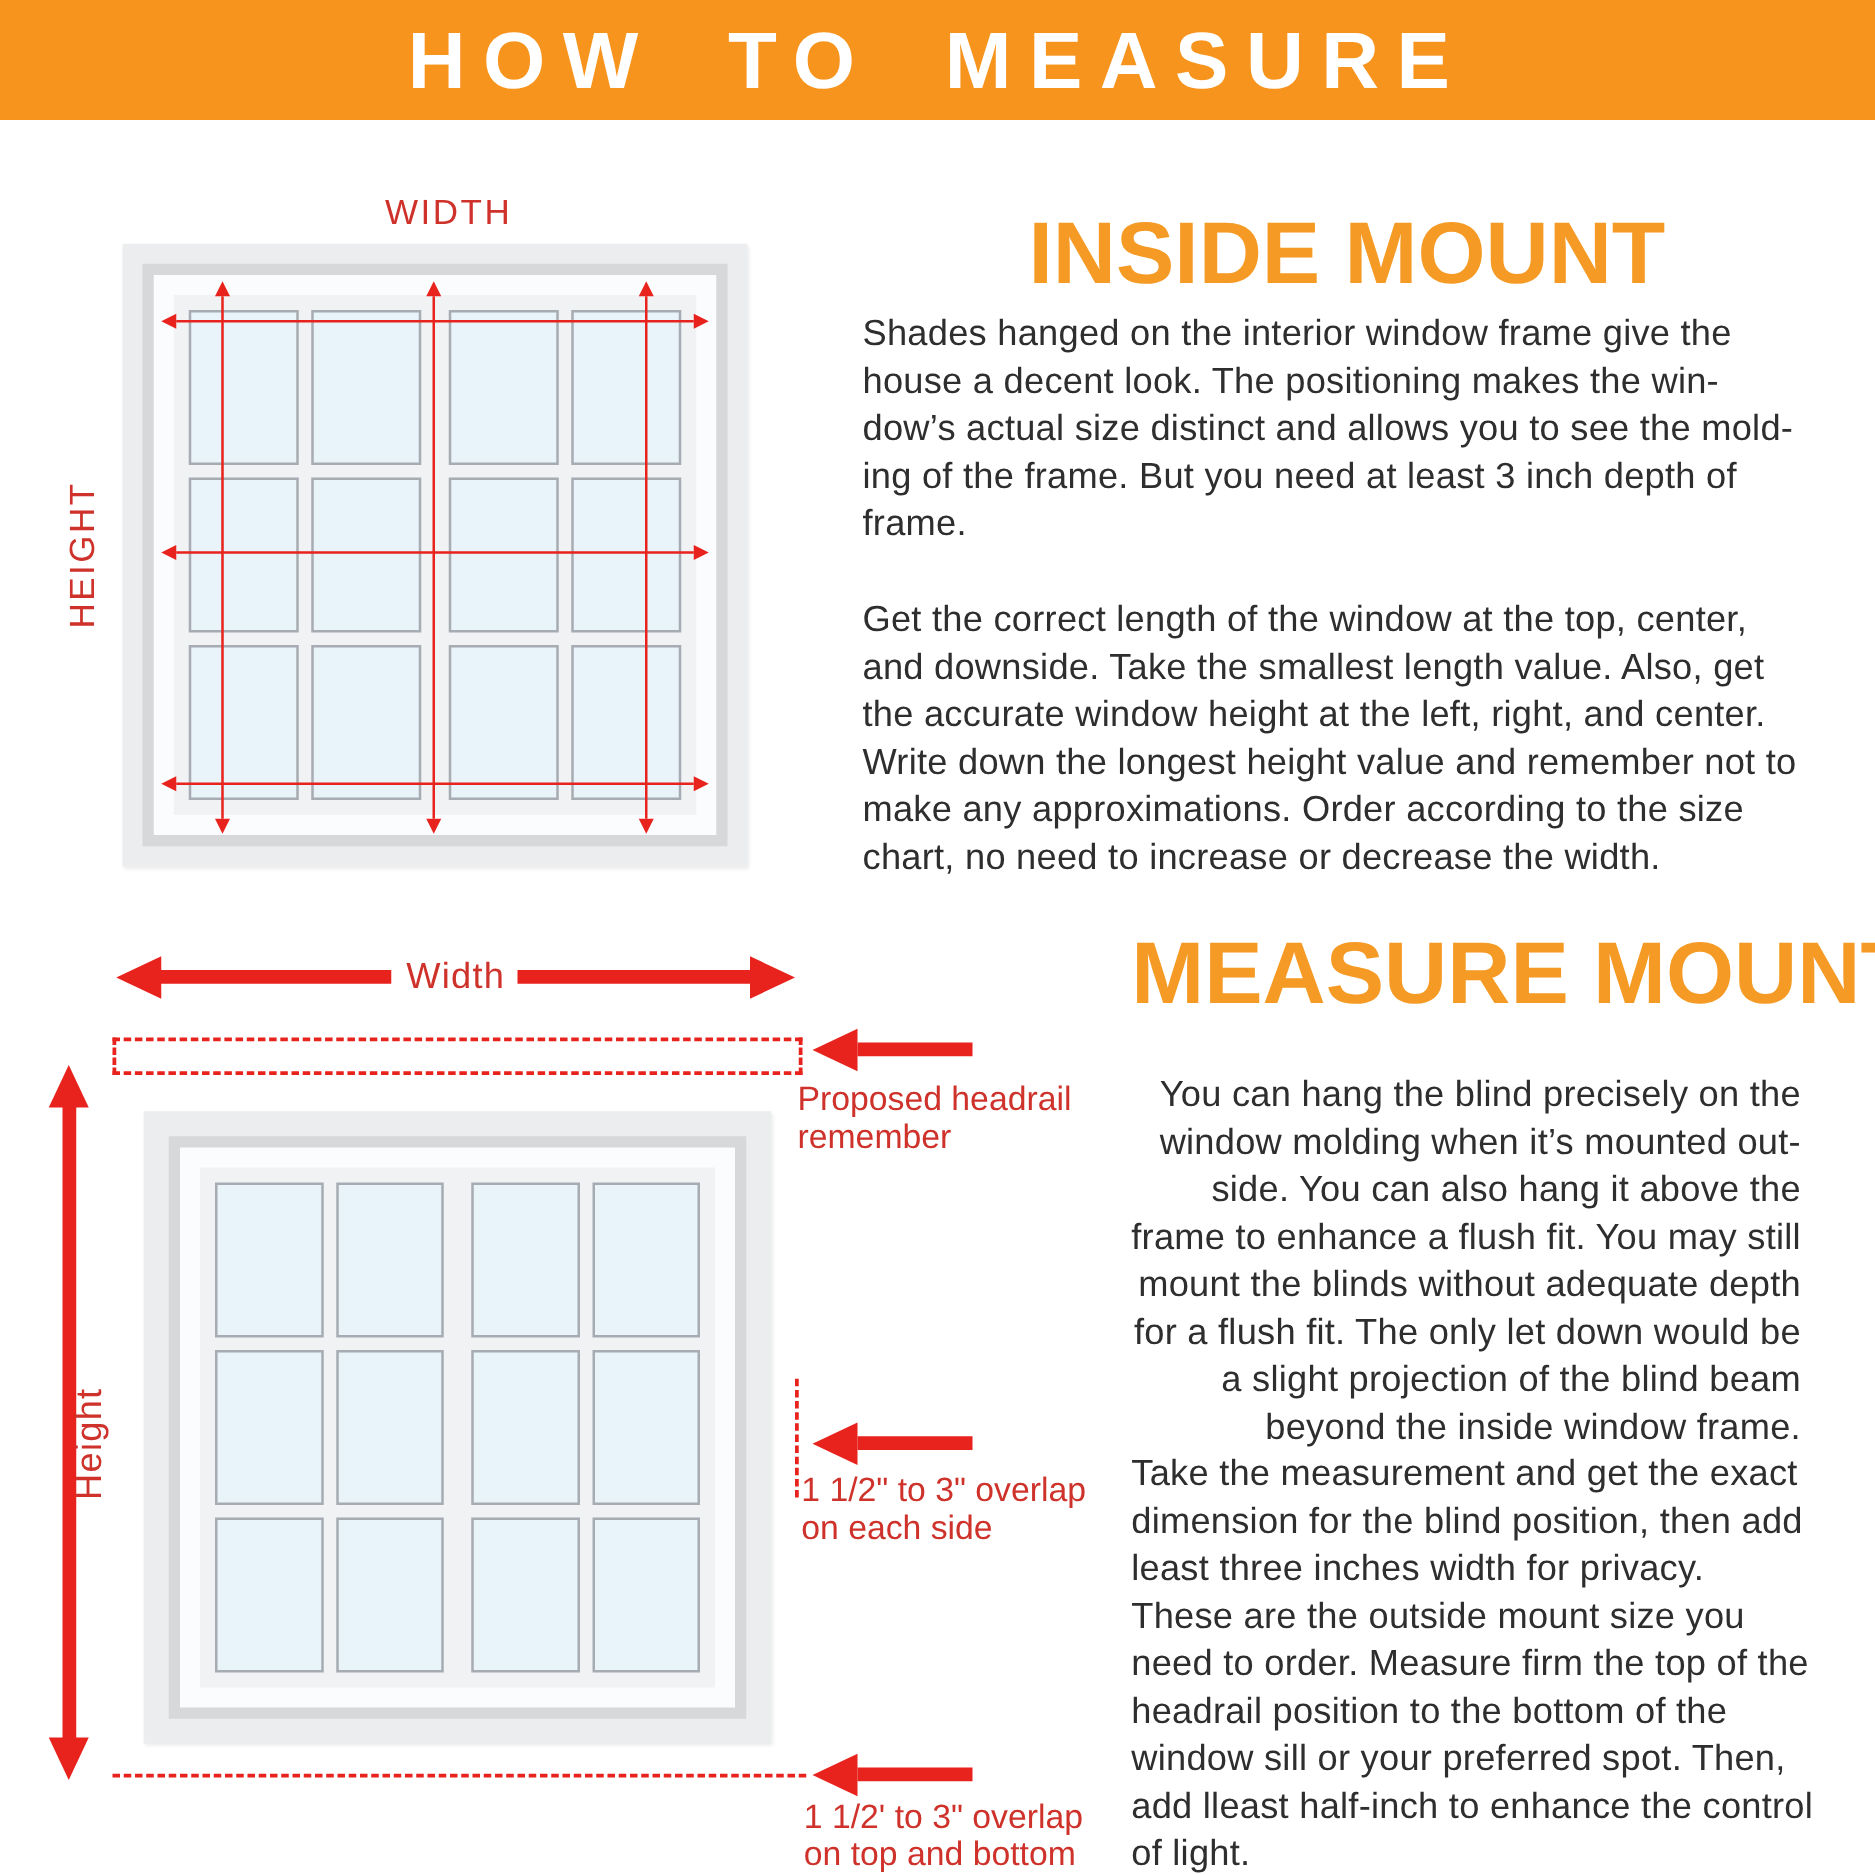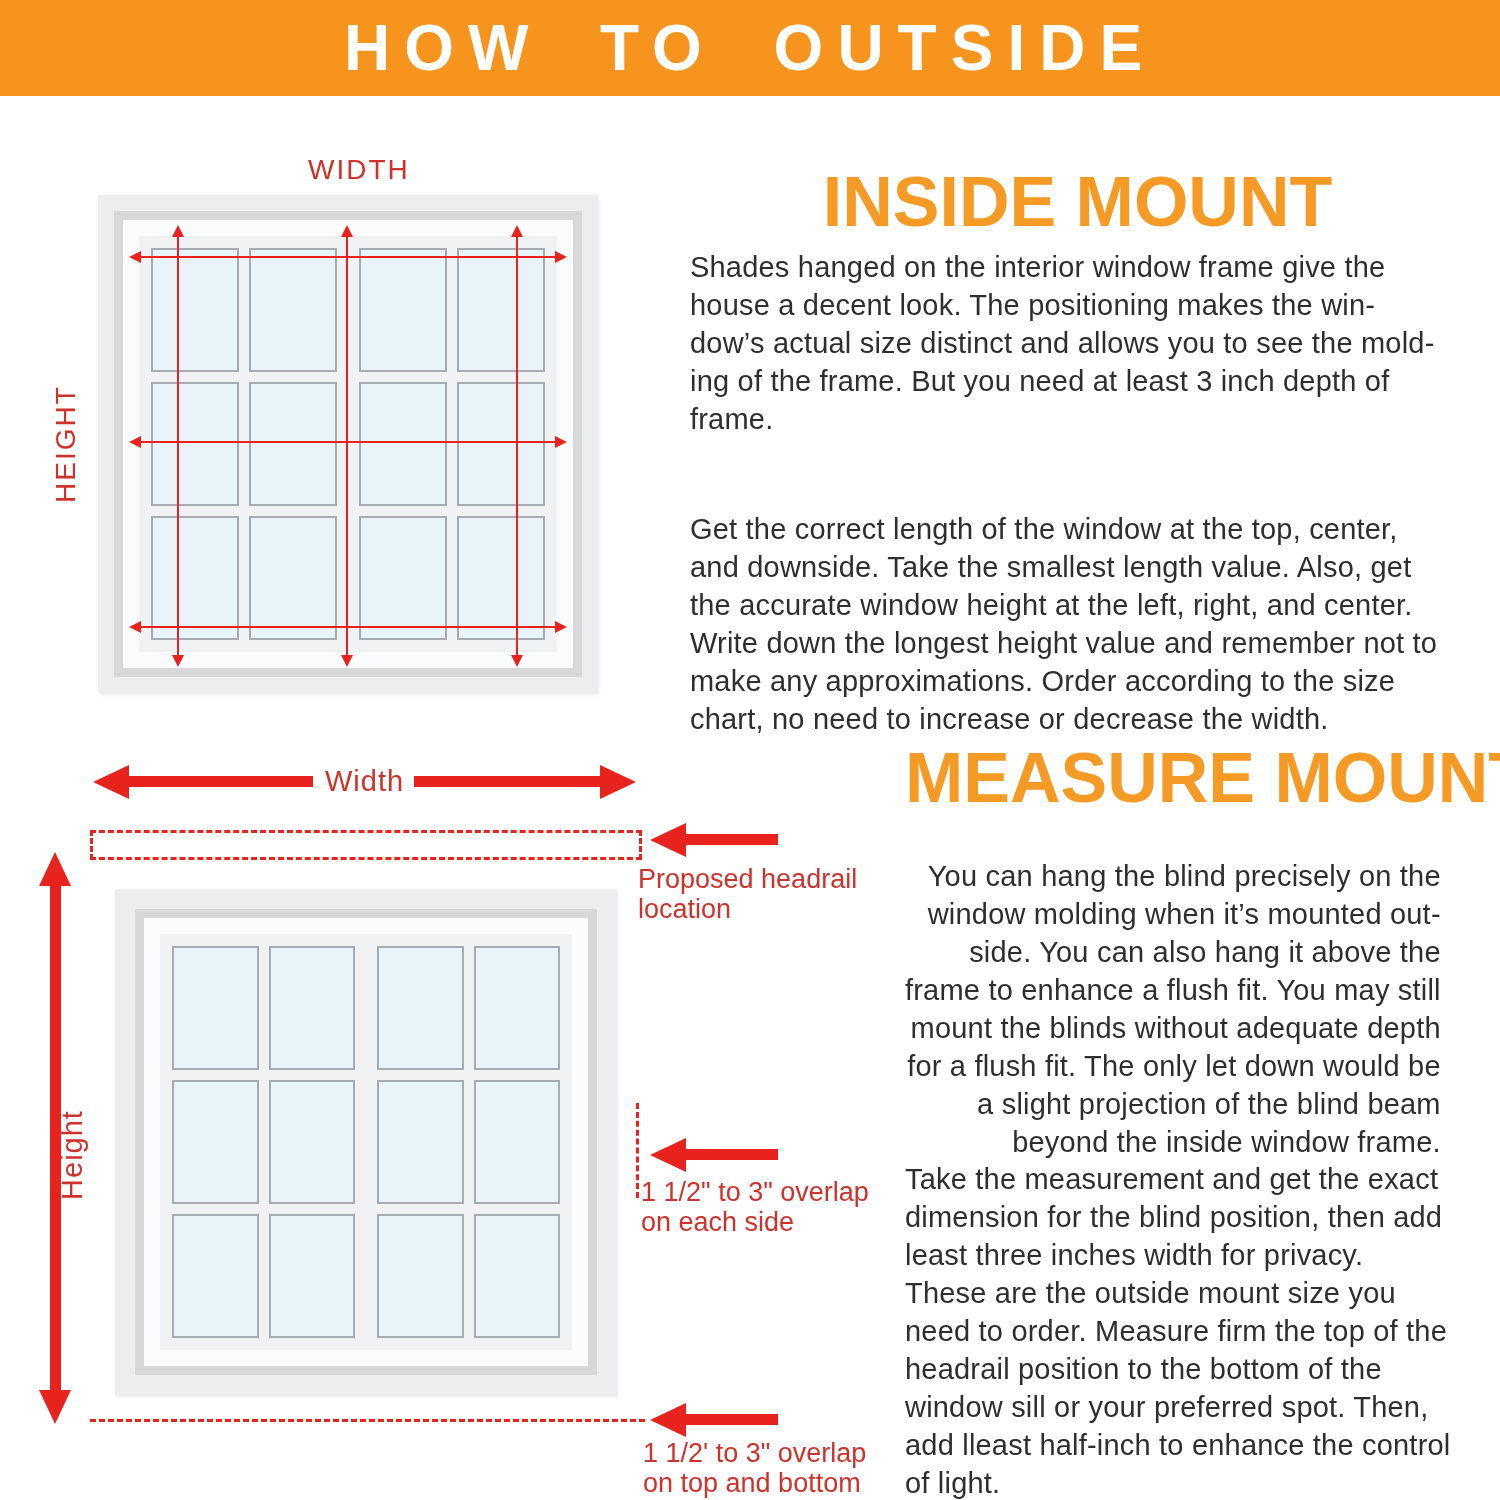--- a/index.html
+++ b/index.html
@@ -76,21 +76,21 @@
   .dash-rect{position:absolute;border:3px dashed var(--arrow-red);}
   .dash-hline{position:absolute;border-top:3px dashed var(--arrow-red);}
   .dash-vline{position:absolute;border-left:3px dashed var(--arrow-red);}
 </style>
 </head>
 <body>
 
 <div class="canvas">
 
   <header class="banner">
-    <h1>HOW TO OUTSIDE</h1>
+    <h1>HOW TO MEASURE</h1>
   </header>
 
   <section>
     <div class="dim-label" style="left:308px;top:154px;">WIDTH</div>
     <div class="dim-label rot" style="left:66px;top:444px;">HEIGHT</div>
 
     <div class="window" style="left:98px;top:195px;width:500px;height:498px;">
       <div class="w-band">
         <div class="w-inner">
           <div class="w-sashes">
@@ -123,21 +123,21 @@
     <div class="thin-v" style="left:516px;top:237px;height:418px;"></div>
   </section>
 
   <section>
     <h2 class="mount-heading" style="left:690px;top:162px;width:775px;">INSIDE MOUNT</h2>
     <p class="para pre" style="left:690px;top:248px;">Shades hanged on the interior window frame give the
 house a decent look. The positioning makes the win-
 dow’s actual size distinct and allows you to see the mold-
 ing of the frame. But you need at least 3 inch depth of
 frame.</p>
-    <p class="para pre" style="left:690px;top:477px;margin-top:33px;">Get the correct length of the window at the top, center,
+    <p class="para pre" style="left:690px;top:477px;">Get the correct length of the window at the top, center,
 and downside. Take the smallest length value. Also, get
 the accurate window height at the left, right, and center.
 Write down the longest height value and remember not to
 make any approximations. Order according to the size
 chart, no need to increase or decrease the width.</p>
   </section>
 
   <section>
     <h2 class="mount-heading" style="left:905px;top:738px;width:570px;">MEASURE MOUNT</h2>
     <p class="para pre" style="left:905px;top:857px;text-align:right;">You can hang the blind precisely on the
@@ -164,21 +164,21 @@
     <div class="thead left" style="left:93px;top:765px;"></div>
     <div class="tbar-h" style="left:127px;top:776px;width:186px;"></div>
     <div class="red-label" style="left:325px;top:766px;font-size:29px;letter-spacing:1px;">Width</div>
     <div class="tbar-h" style="left:414px;top:776px;width:186px;"></div>
     <div class="thead right" style="left:600px;top:765px;"></div>
 
     <div class="dash-rect" style="left:90px;top:830px;width:552px;height:30px;"></div>
     <div class="thead left" style="left:650px;top:823px;"></div>
     <div class="tbar-h" style="left:686px;top:834px;width:92px;"></div>
     <div class="red-label pre" style="left:638px;top:864px;">Proposed headrail
-location</div>
+remember</div>
 
     <div class="window" style="left:115px;top:889px;width:502px;height:506px;padding:20px;">
       <div class="w-band">
         <div class="w-inner">
           <div class="w-sashes">
             <div class="sash">
                 <div class="pane"></div>
                 <div class="pane"></div>
                 <div class="pane"></div>
                 <div class="pane"></div>

